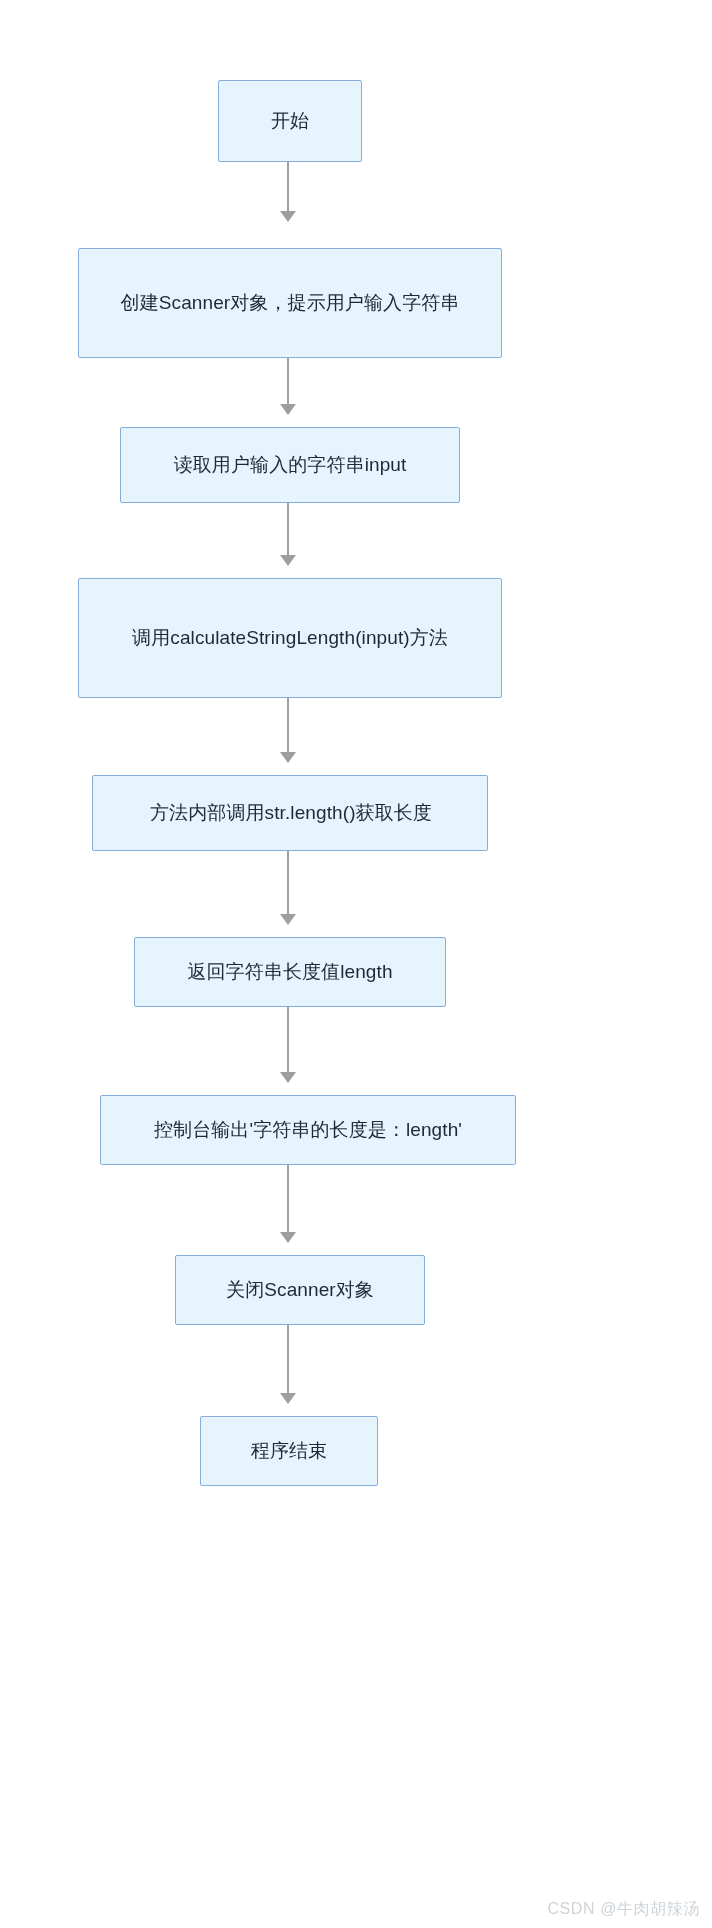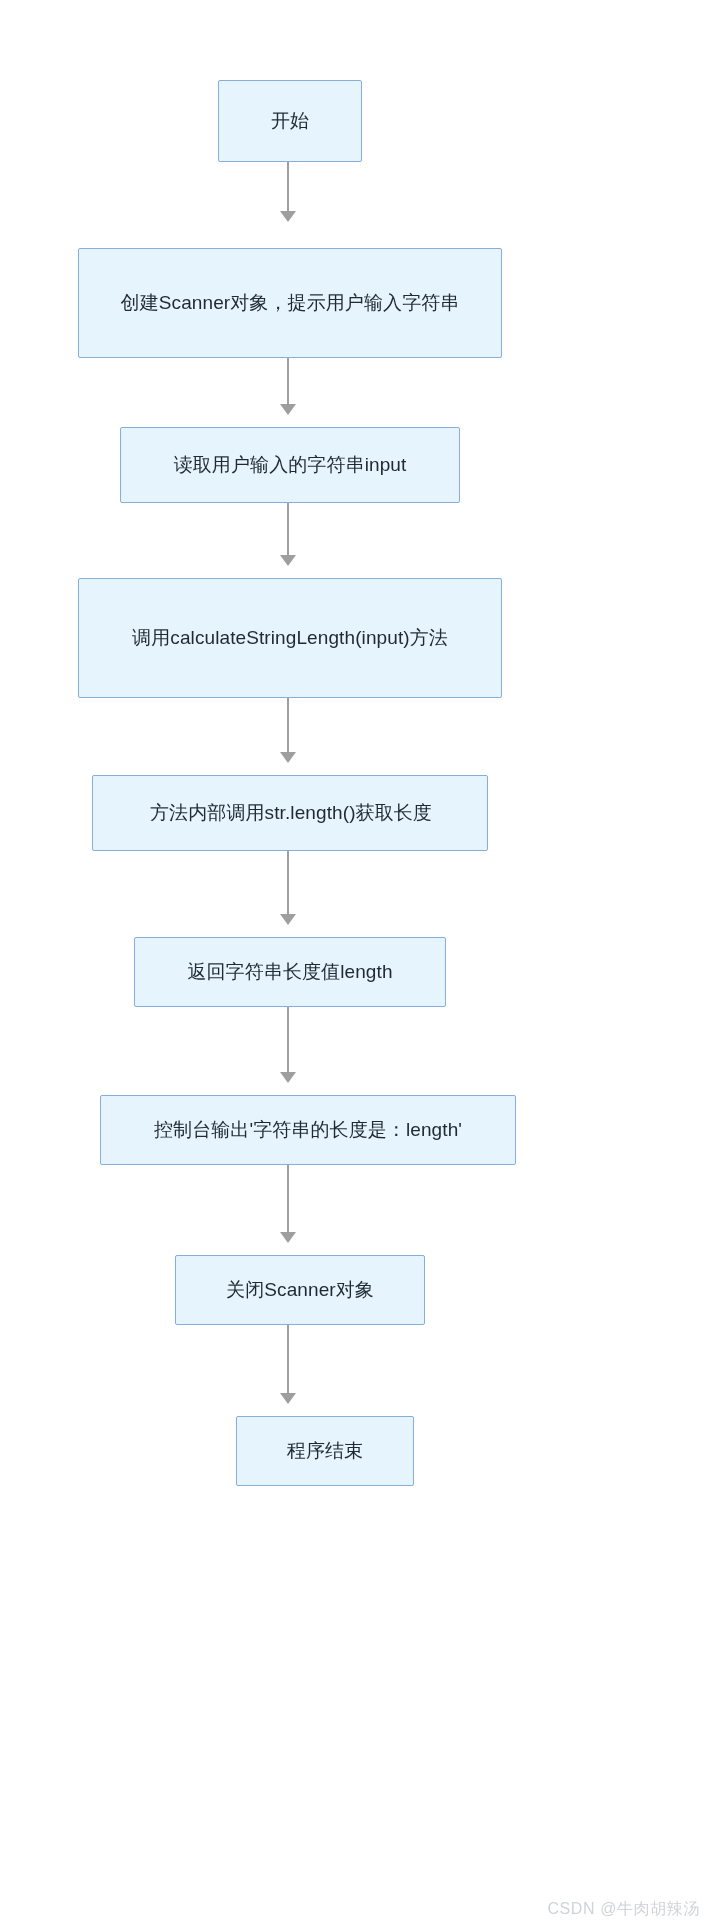--- a/index.html
+++ b/index.html
@@ -106,18 +106,18 @@
     </div>
     <div class="node" style="left: 134px; top: 937px; width: 312px; height: 70px;">
       <span class="label">返回字符串长度值length</span>
     </div>
     <div class="node" style="left: 80px; top: 1095px; width: 416px; height: 70px; margin-left: 20px;">
       <span class="label">控制台输出'字符串的长度是：length'</span>
     </div>
     <div class="node" style="left: 165px; top: 1255px; width: 250px; height: 70px; margin-left: 10px;">
       <span class="label">关闭Scanner对象</span>
     </div>
-    <div class="node" style="left: 200px; top: 1416px; width: 178px; height: 70px; margin-left: 36px;">
+    <div class="node" style="left: 200px; top: 1416px; width: 178px; height: 70px;">
       <span class="label">程序结束</span>
     </div>
   </div>
 
 <div class="watermark">CSDN @牛肉胡辣汤</div>
 
 </body></html>

